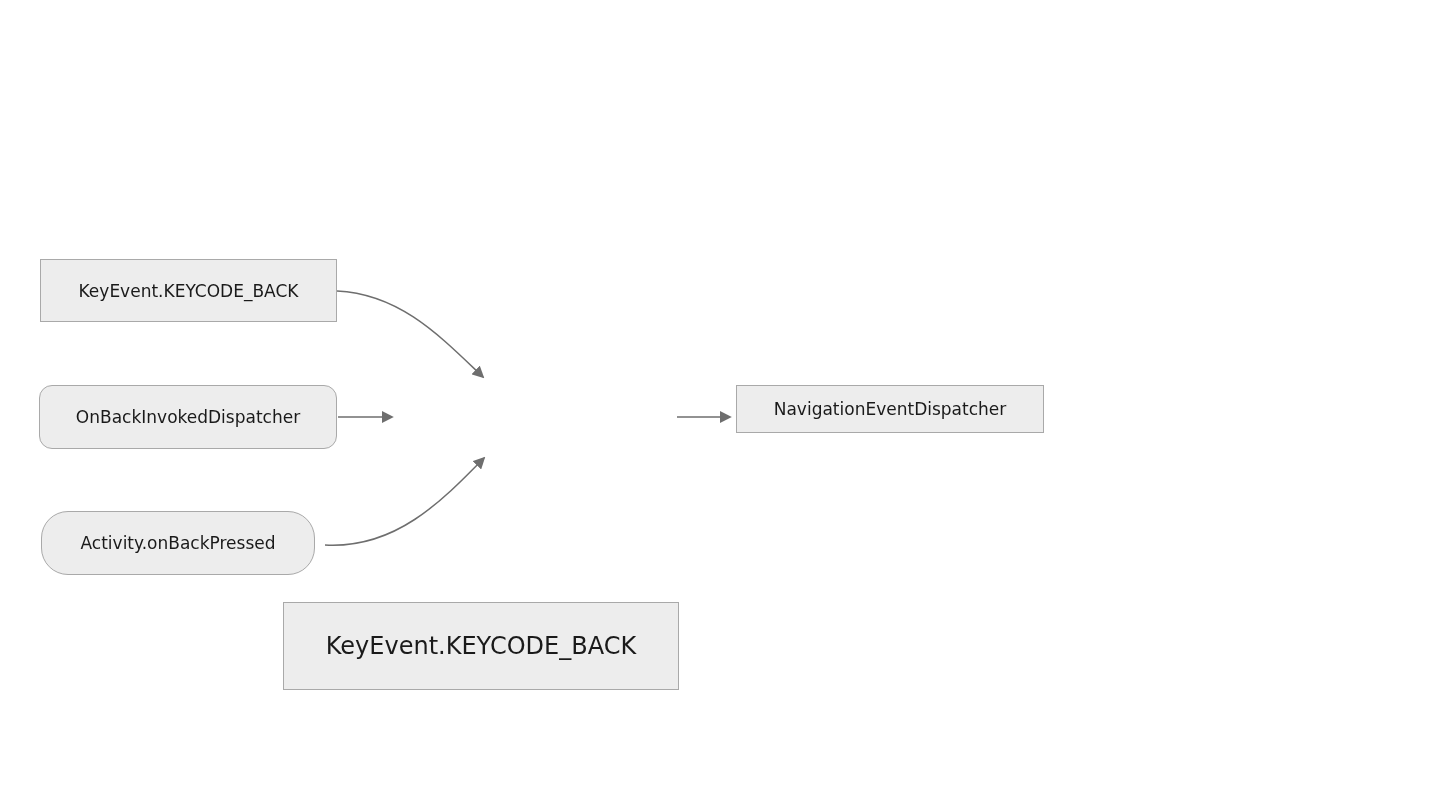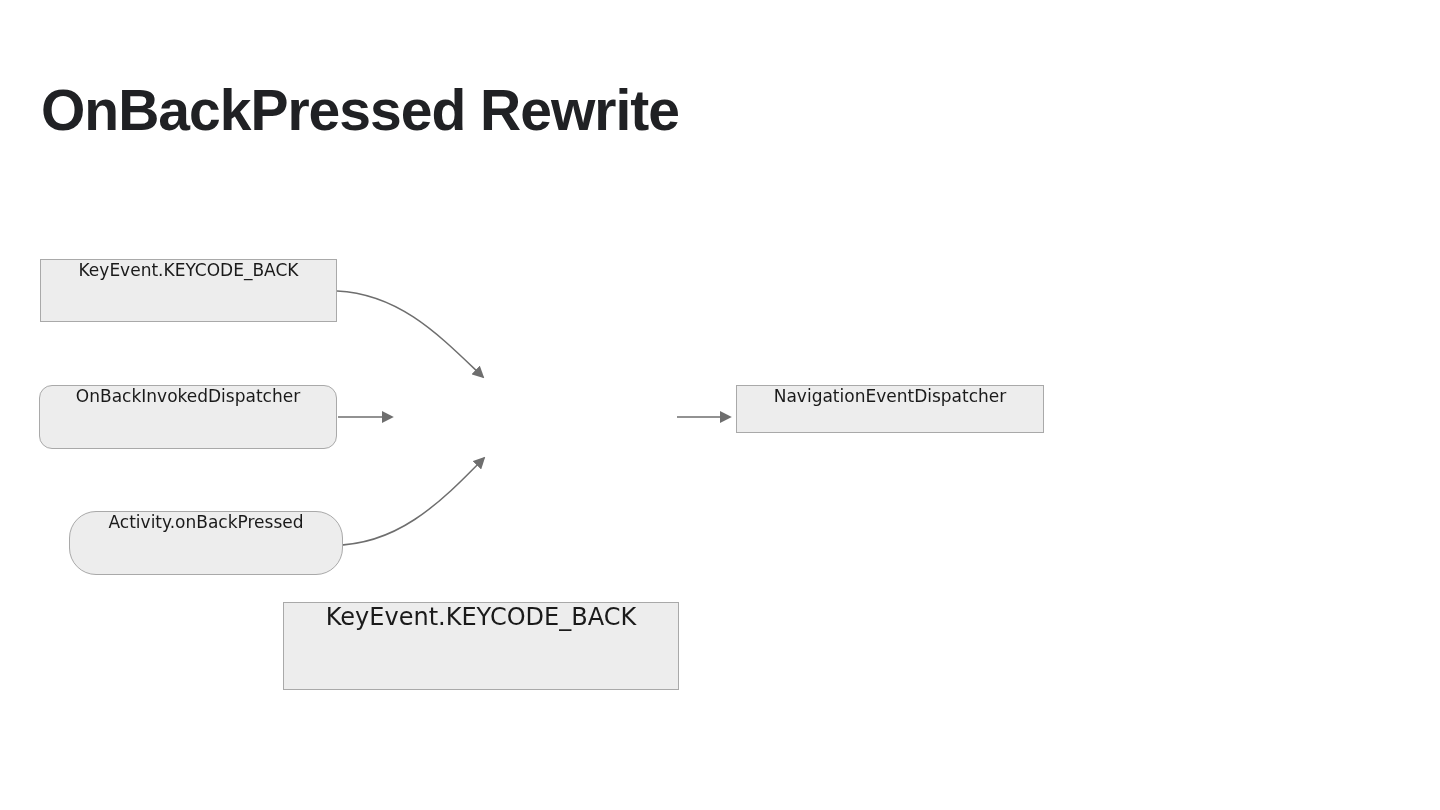--- a/index.html
+++ b/index.html
@@ -42,40 +42,39 @@
     width: 1440px;
     height: 810px;
     pointer-events: none;
   }
   .node {
     position: absolute;
     box-sizing: border-box;
     background: #ededed;
     border: 1px solid #a9a9a9;
     display: flex;
-    align-items: flex-start;
+    align-items: center;
     justify-content: center;
     font-size: 17px;
     color: #1a1a1a;
     white-space: nowrap;
     text-align: center;
   }
   #node-keyevent-top            { left: 40px;  top: 259px; width: 297px; height: 63px; }
   #node-onbackinvokeddispatcher { left: 39px;  top: 385px; width: 298px; height: 64px; border-radius: 13px; }
-  #node-activity-onbackpressed  { left: 69px;  top: 511px; width: 274px; height: 64px; border-radius: 27px; }
+  #node-activity-onbackpressed  { left: 41px;  top: 511px; width: 274px; height: 64px; border-radius: 27px; }
   #node-navigationinputhandler  { left: 398px; top: 385px; width: 279px; height: 64px; }
   #node-navigationeventdispatcher { left: 736px; top: 385px; width: 308px; height: 48px; }
   #node-keyevent-bottom         { left: 283px; top: 602px; width: 396px; height: 88px; font-size: 24px; }
 </style>
 </head>
 <body>
 
 <div class="slide">
 
-  <h1 class="slide-title">OnBackPressed Rewrite</h1>
 
   <div class="diagram">
 
     <svg class="edge-layer" width="1440" height="810" viewBox="0 0 1440 810" xmlns="http://www.w3.org/2000/svg">
       <defs>
         <marker id="arrowhead" viewBox="0 0 10 10" refX="8.5" refY="5" markerWidth="8" markerHeight="8" orient="auto-start-reverse">
           <path d="M 0 0 L 10 5 L 0 10 z" fill="#6e6e6e"></path>
         </marker>
       </defs>
       <path d="M 337 291 C 400 294 440 336 483 377" fill="none" stroke="#6e6e6e" stroke-width="1.5" marker-end="url(#arrowhead)"></path>

